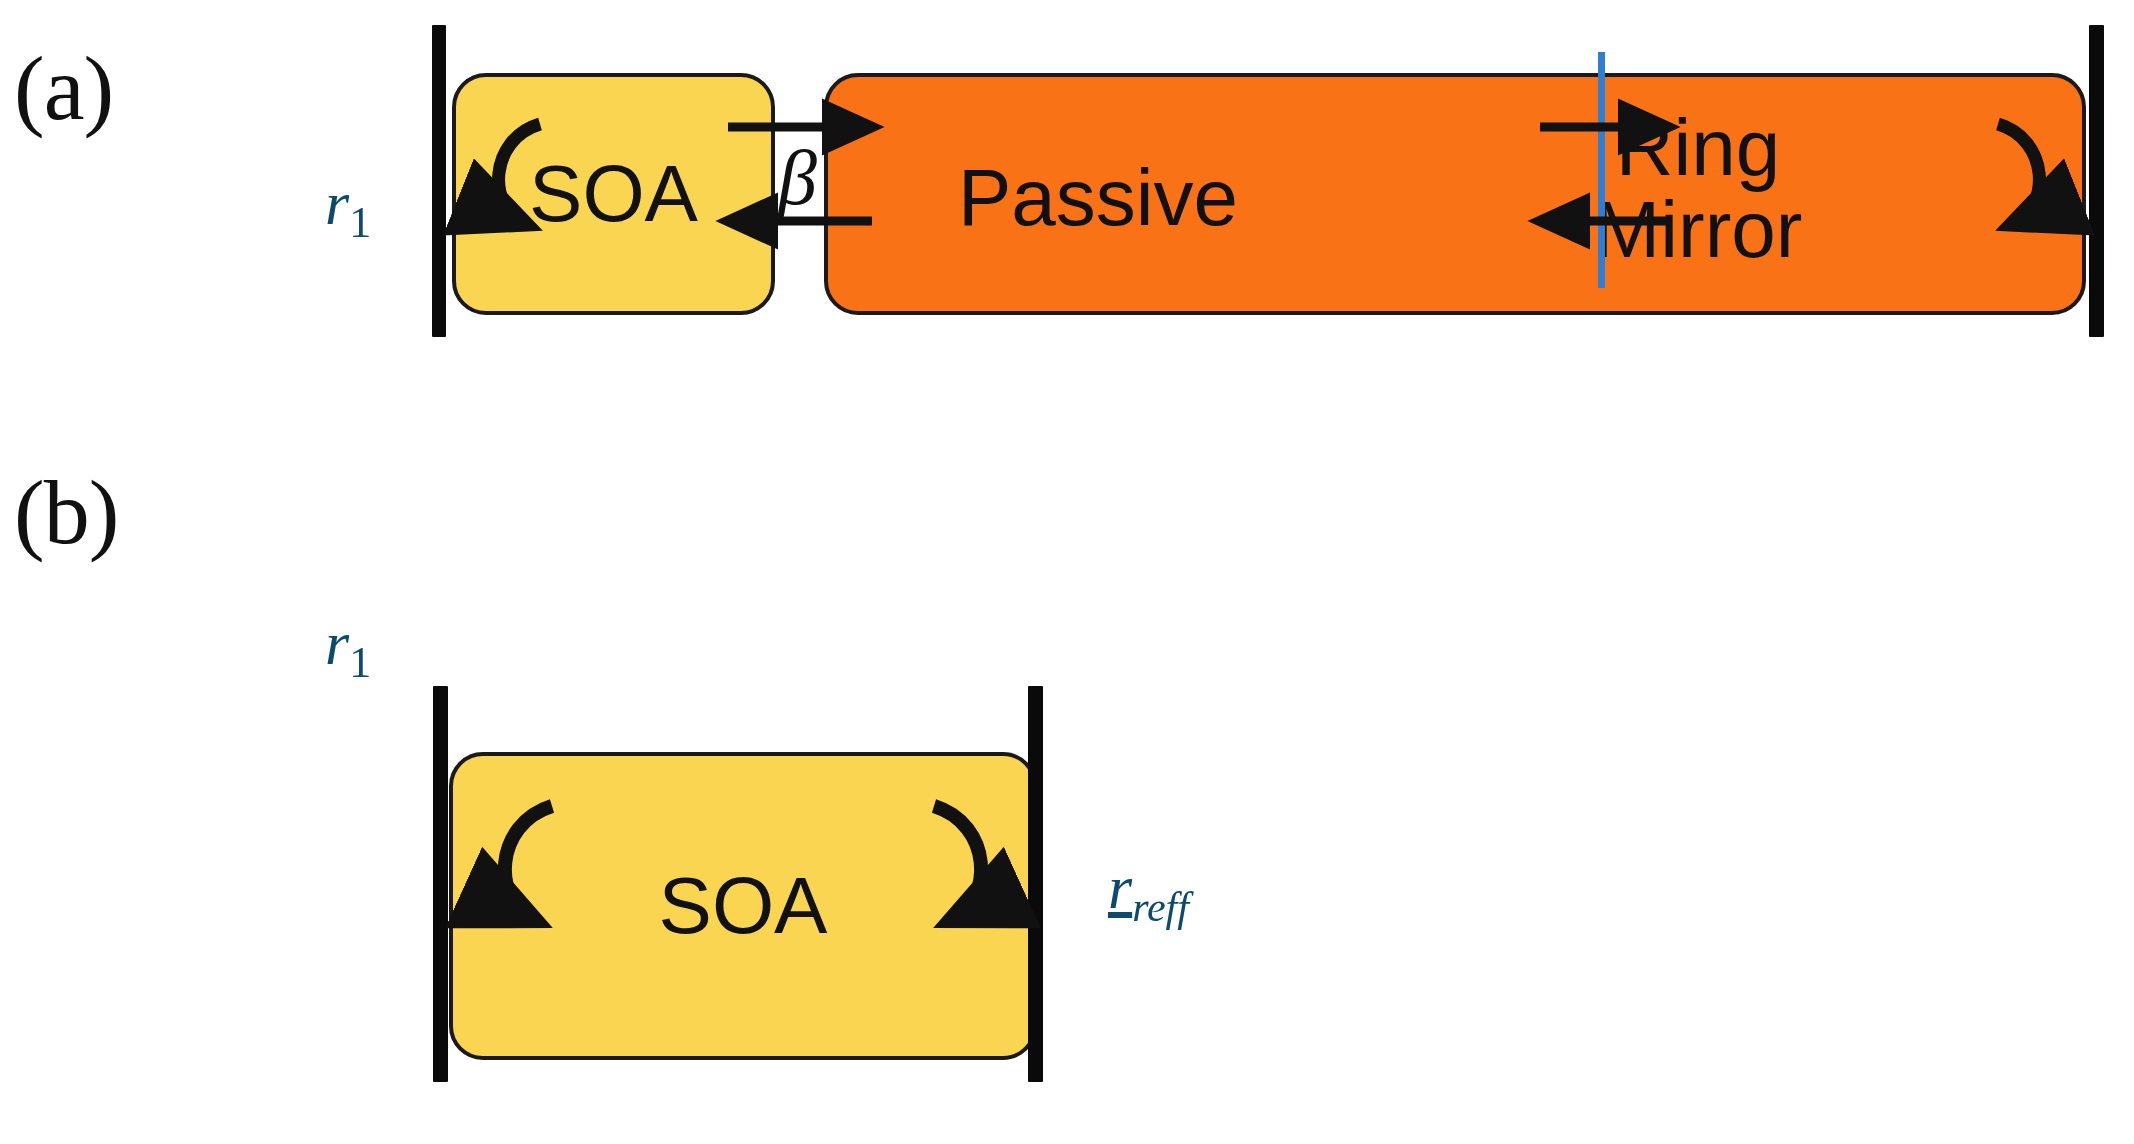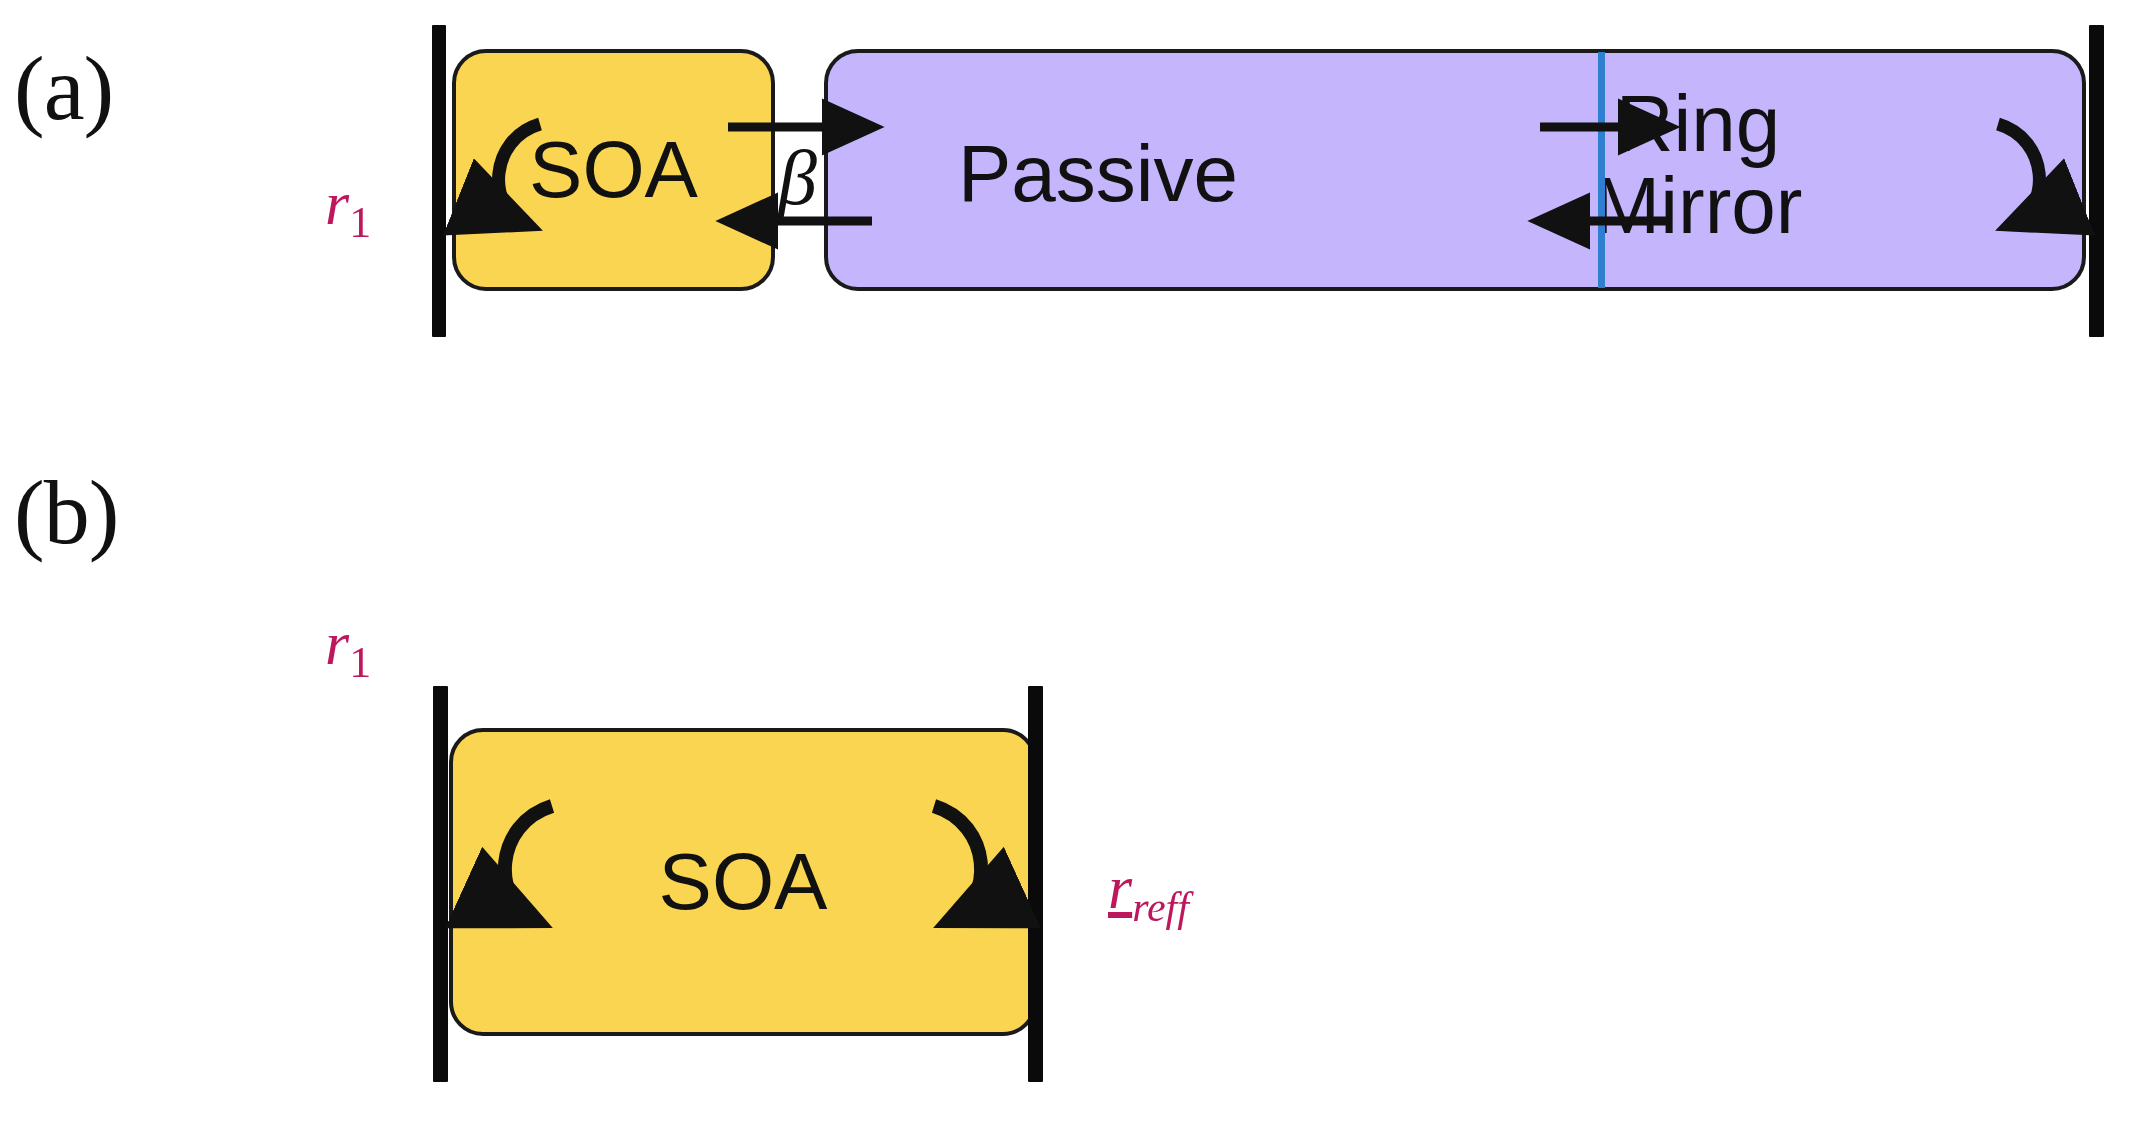--- a/index.html
+++ b/index.html
@@ -29,42 +29,43 @@
     border-radius: 1px;
   }
   .block {
     position: absolute;
     box-sizing: border-box;
     border: 4px solid #1a1a1a;
     border-radius: 34px;
     display: flex;
     align-items: center;
     justify-content: center;
+    margin-top: 24px;
   }
   .block-soa {
     background: #F9D551;
   }
   .block-passive {
-    background: #c4b5fd;
+    background: #f97316;
   }
   .block-text {
     font-family: "Liberation Sans", sans-serif;
     font-size: 80px;
     color: #111111;
     text-align: center;
     line-height: 1.02;
     user-select: none;
     white-space: pre-line;
   }
   .r-label {
     position: absolute;
     font-family: "Liberation Serif", serif;
     font-style: italic;
     font-size: 62px;
-    color: #be185d;
+    color: #0c4a6e;
     line-height: 1;
     white-space: nowrap;
   }
   .r-label .sub {
     font-size: 42px;
     vertical-align: -0.30em;
     font-style: italic;
     letter-spacing: 0px;
   }
   .r-label .sub-num {

